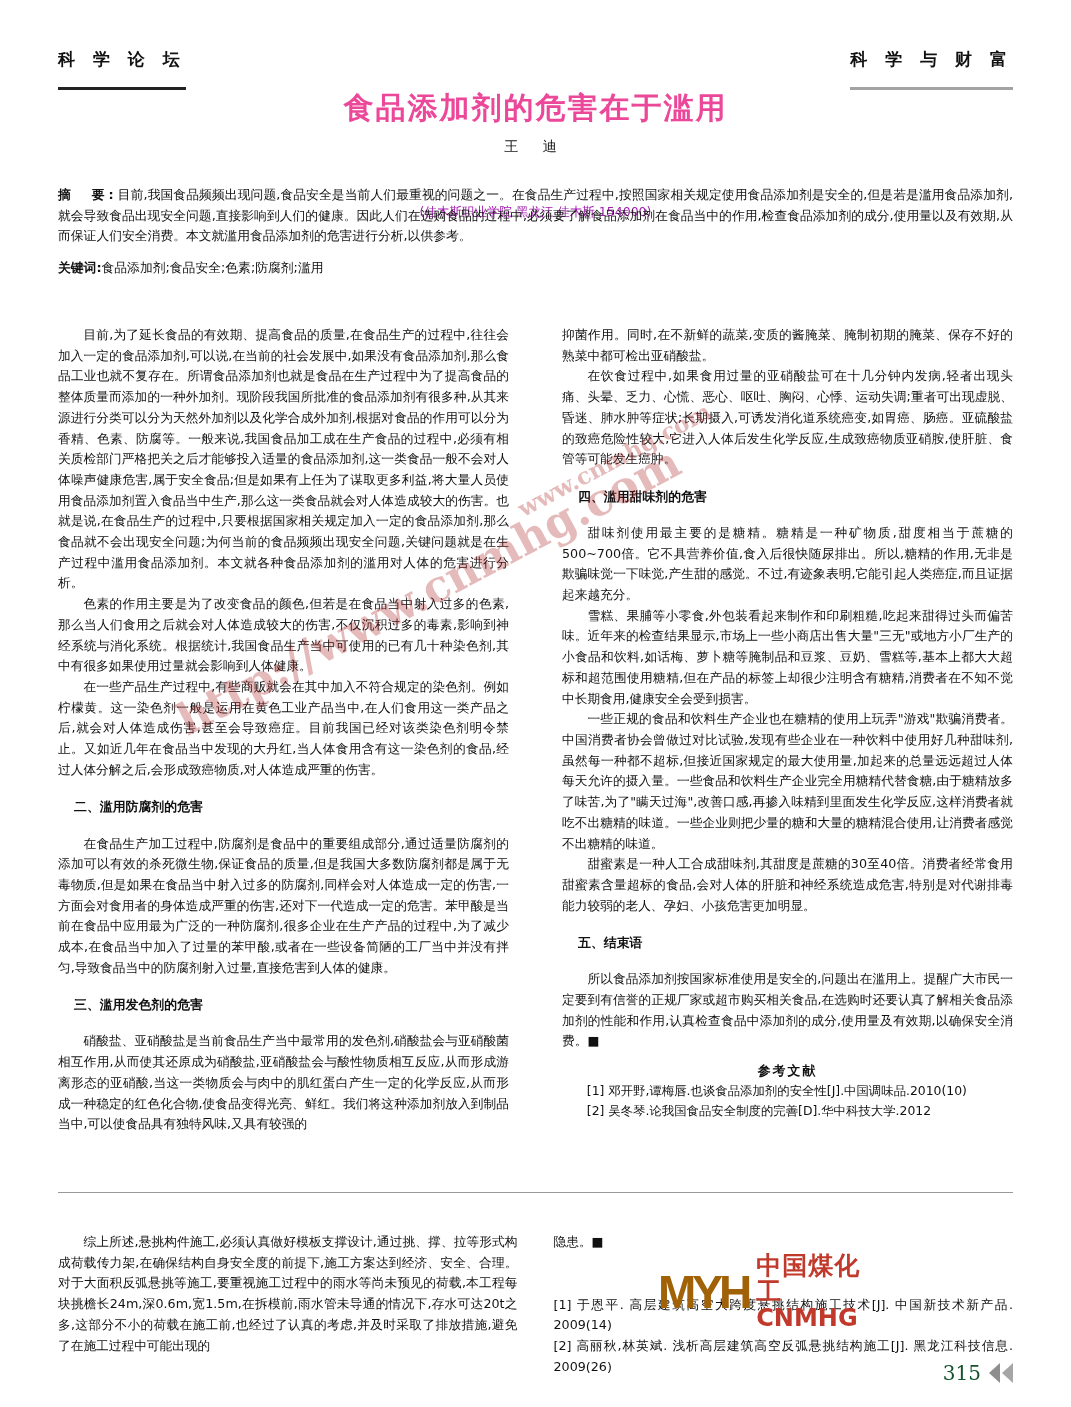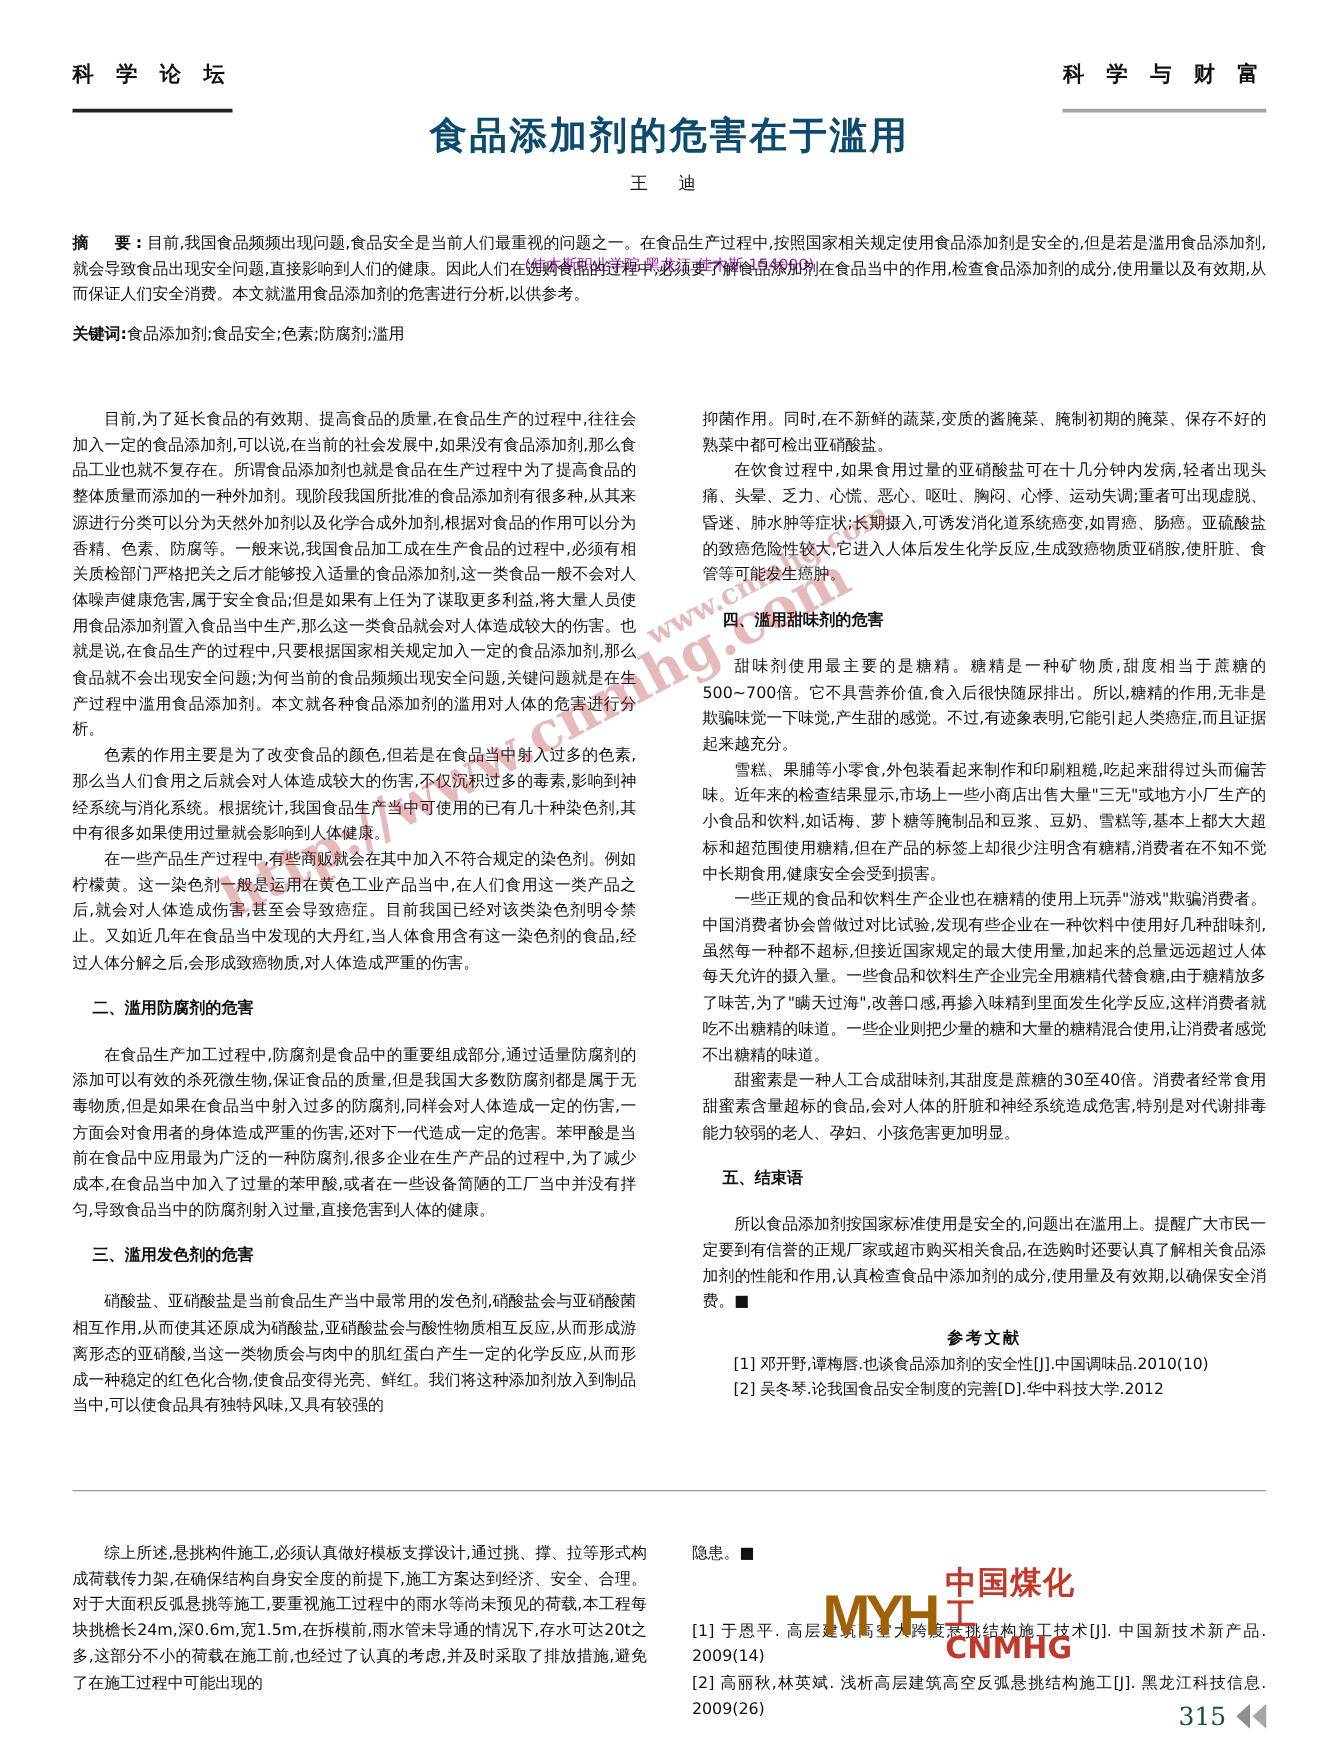--- a/index.html
+++ b/index.html
@@ -24,21 +24,21 @@
     padding-bottom:16px;
   }
   .hdr-left { left:0; border-bottom:3px solid #222; }
   .hdr-right { right:0; border-bottom:3px solid #a3a3a3; }
 
   
   .title {
     position:absolute; left:0; right:0; top:88px;
     text-align:center;
     font-family:"DejaVu Serif", serif;
-    font-size:30px; font-weight:bold; color:#0c4a6e;
+    font-size:30px; font-weight:bold; color:#ec4899;
     letter-spacing:2px;
   }
   .author {
     position:absolute; left:0; right:0; top:138px;
     text-align:center; font-size:14px; letter-spacing:10px; color:#111;
   }
   .affil {
     position:absolute; left:0; right:0; top:168px;
     text-align:center; font-size:12.5px; color:#a21caf;margin-top:36px;
   }

